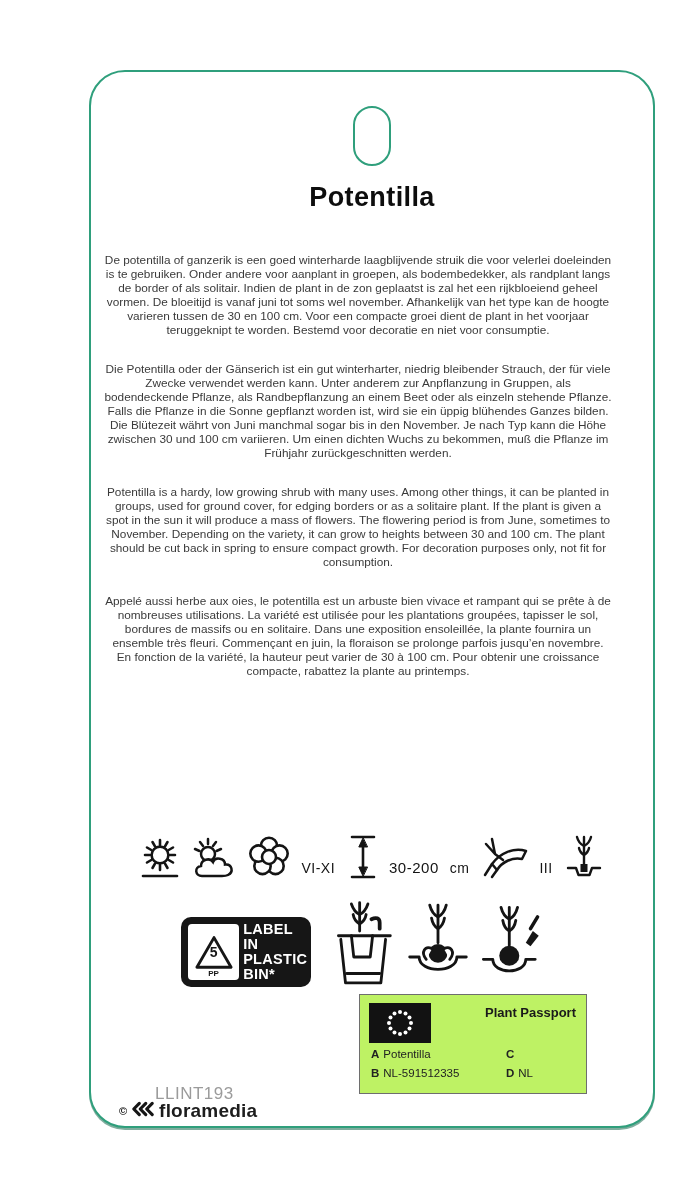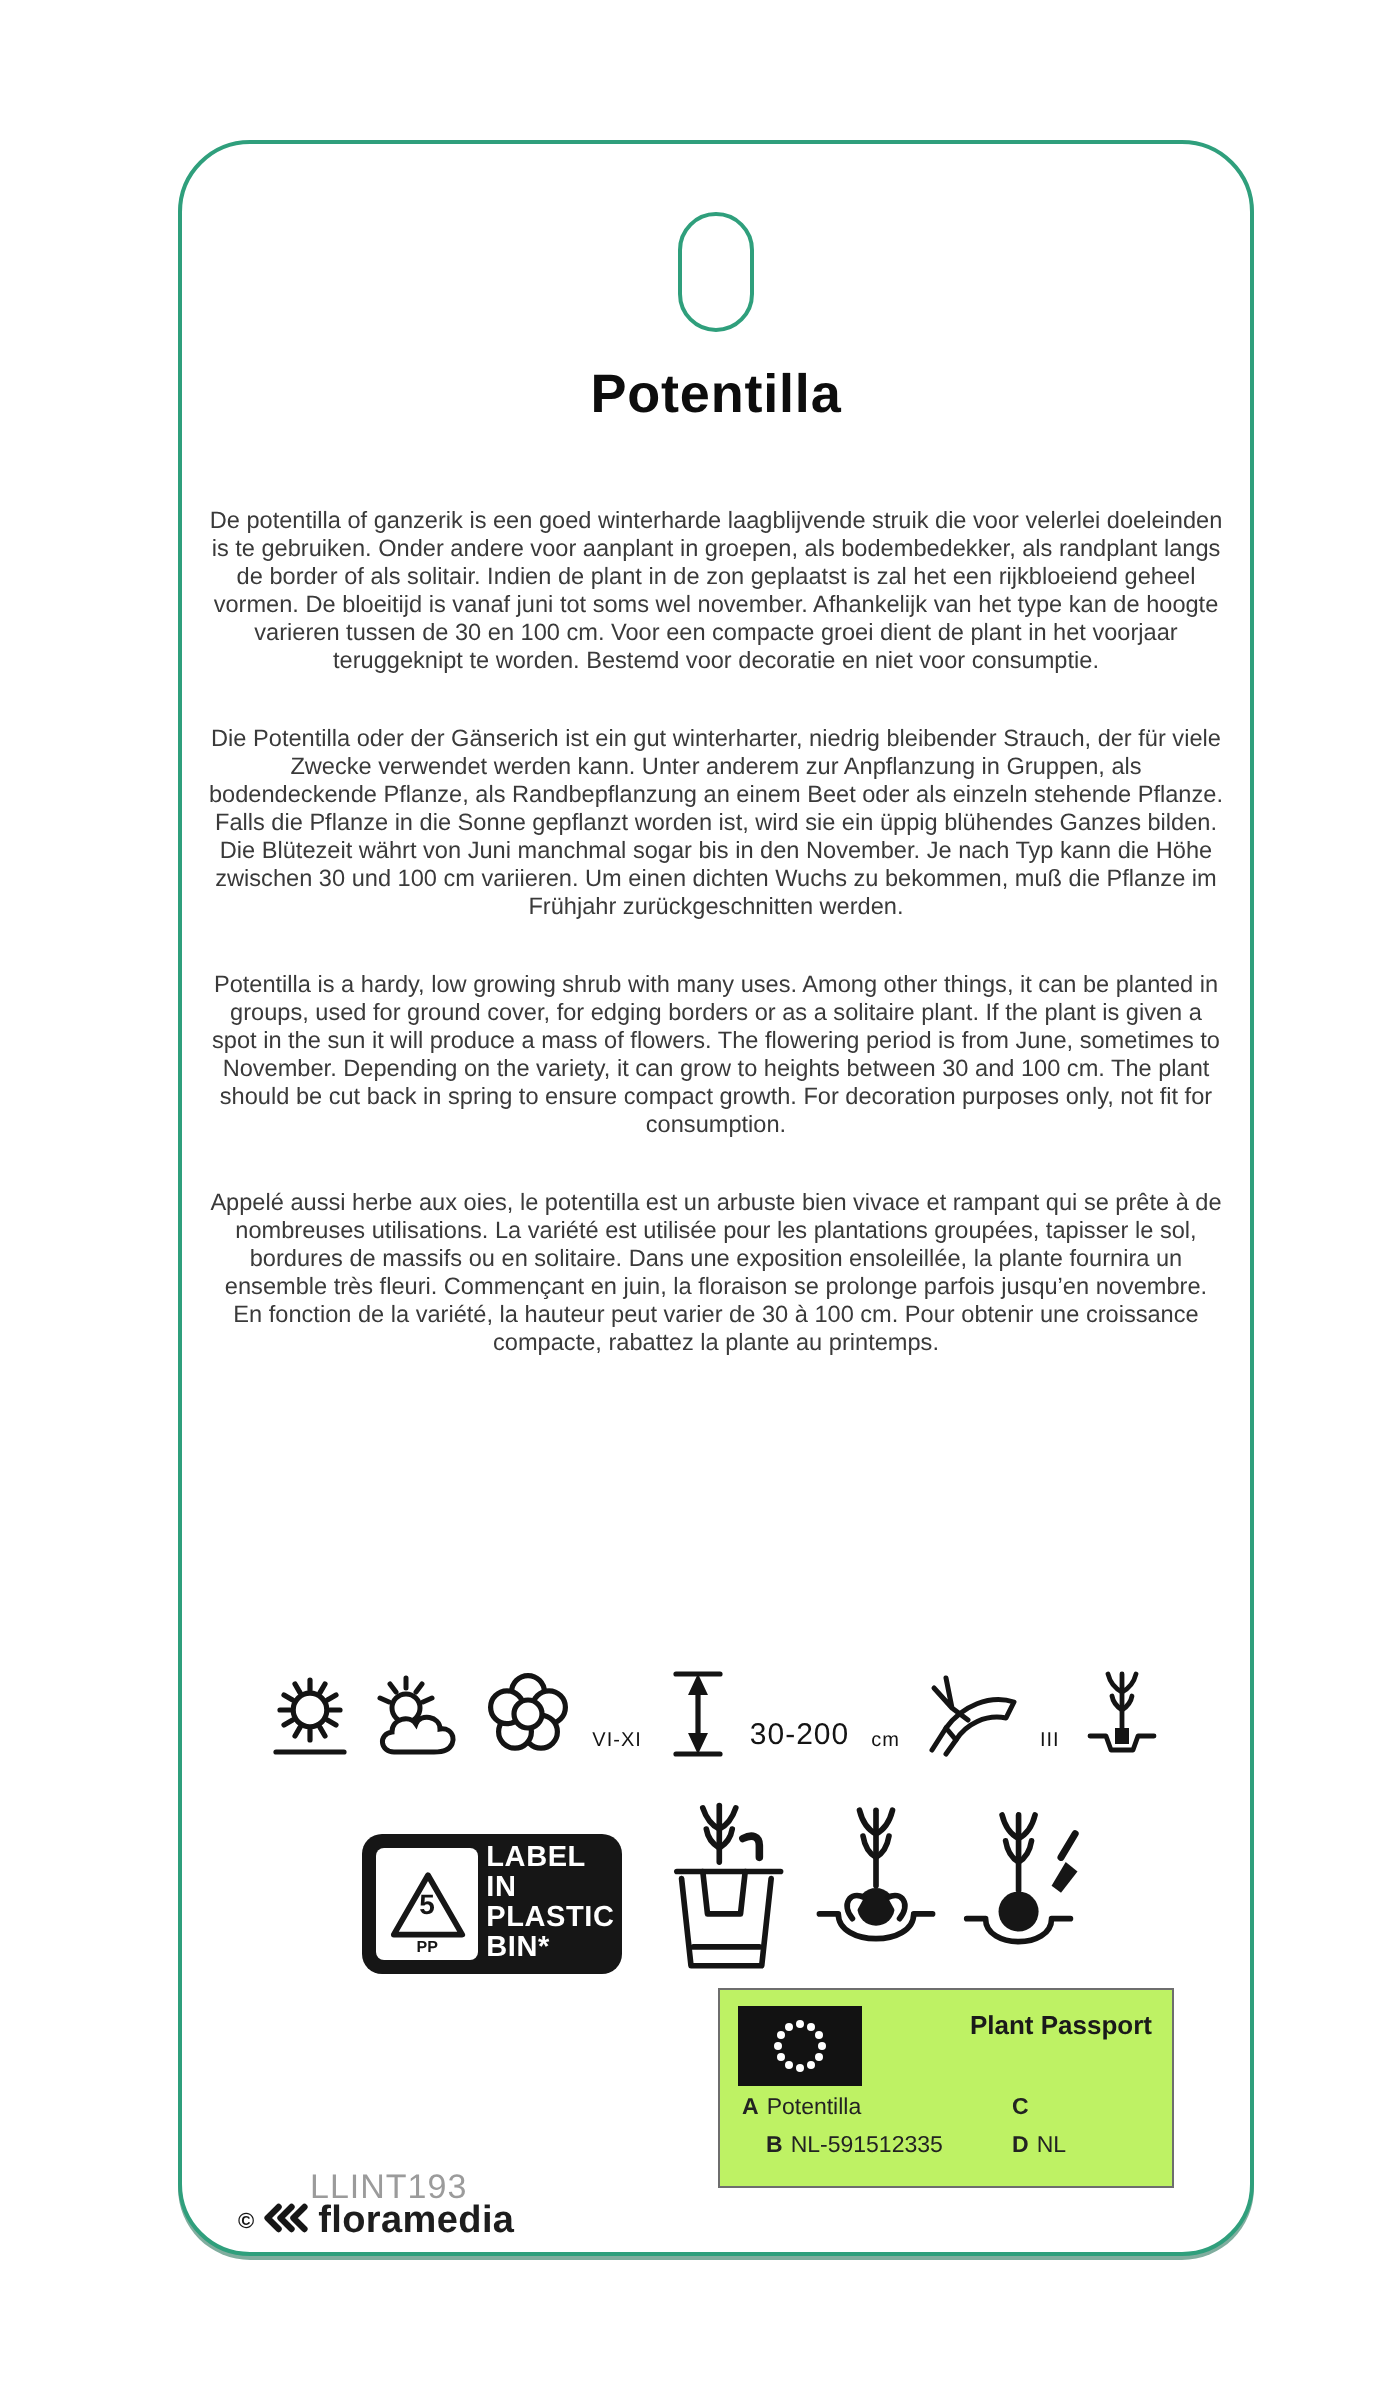--- a/index.html
+++ b/index.html
@@ -10,20 +10,21 @@
   html,body{margin:0;padding:0;}
   body{
     width:699px;height:1200px;position:relative;background:#ffffff;
     font-family:"Liberation Sans", sans-serif;color:var(--ink);
     overflow:hidden;
   }
   .card{
     position:absolute;left:89px;top:70px;width:534px;height:1054px;
     border:2px solid var(--green);border-radius:36px;background:#fff;
     box-shadow:0 2px 0 rgba(23,105,79,.55);
+    padding-left:28px;
   }
   .hole{
     position:absolute;left:50%;transform:translateX(-50%);top:34px;
     width:34px;height:56px;border:2px solid var(--green);border-radius:20px;background:#fff;
   }
   .title{
     position:absolute;top:110px;left:0;width:100%;text-align:center;
     font-size:27px;font-weight:bold;color:#0d0d0d;letter-spacing:.4px;
   }
   .subtitle{
@@ -32,21 +33,21 @@
   }
   .paras{position:absolute;top:181px;left:13px;width:508px;}
   .paras p{
     margin:0 0 25px 0;font-size:11.8px;line-height:14px;text-align:center;color:var(--body);
   }
   
   .icons-row{
     position:absolute;top:760px;left:0;width:100%;
     display:flex;justify-content:center;align-items:flex-end;gap:9px;
   }
-  .icons-row .txt{font-size:10px;color:#141414;margin:0 2px 4px 0;letter-spacing:.5px;white-space:nowrap;}
+  .icons-row .txt{font-size:14px;color:#141414;margin:0 2px 4px 0;letter-spacing:.5px;white-space:nowrap;}
   .icons-row .txt.big{font-size:15px;}
   .icons-row svg{display:block;}
   
   .badge{
     position:absolute;left:90px;top:845px;width:130px;height:70px;
     background:#161616;border-radius:10px;display:flex;align-items:center;
   }
   .badge .panel{
     position:relative;width:52px;height:56px;background:#fff;border-radius:4px;margin-left:7px;
     display:flex;align-items:center;justify-content:center;
@@ -59,21 +60,21 @@
   }
   
   .passport{
     position:absolute;left:268px;top:922px;width:226px;height:98px;
     border:1.5px solid #6e6e6e;background:#bef264;
   }
   .eu-flag{position:absolute;left:9px;top:8px;}
   .pp-title{position:absolute;right:10px;top:10px;font-size:13px;font-weight:bold;}
   .pp-row{position:absolute;font-size:11.5px;color:#222;white-space:nowrap;}
   .pp-row b{font-size:11.5px;margin-right:4px;}
-  .pp-a{left:11px;top:53px;} .pp-b{left:11px;top:72px;margin-left:12px;}
+  .pp-a{left:11px;top:53px;} .pp-b{left:11px;top:72px;}
   .pp-c{left:146px;top:53px;} .pp-d{left:146px;top:72px;}
   
   .code{position:absolute;left:64px;top:1012px;font-size:17px;color:#9b9b9b;letter-spacing:.5px;}
   .brand{position:absolute;left:28px;top:1028px;display:flex;align-items:center;gap:4px;}
   .brand .cc{font-size:11px;font-weight:bold;color:#161616;}
   .brand .name{font-size:19px;font-weight:bold;color:#1d1d1d;letter-spacing:.2px;}
   svg{shape-rendering:geometricPrecision;}
 </style>
 </head>
 <body>

